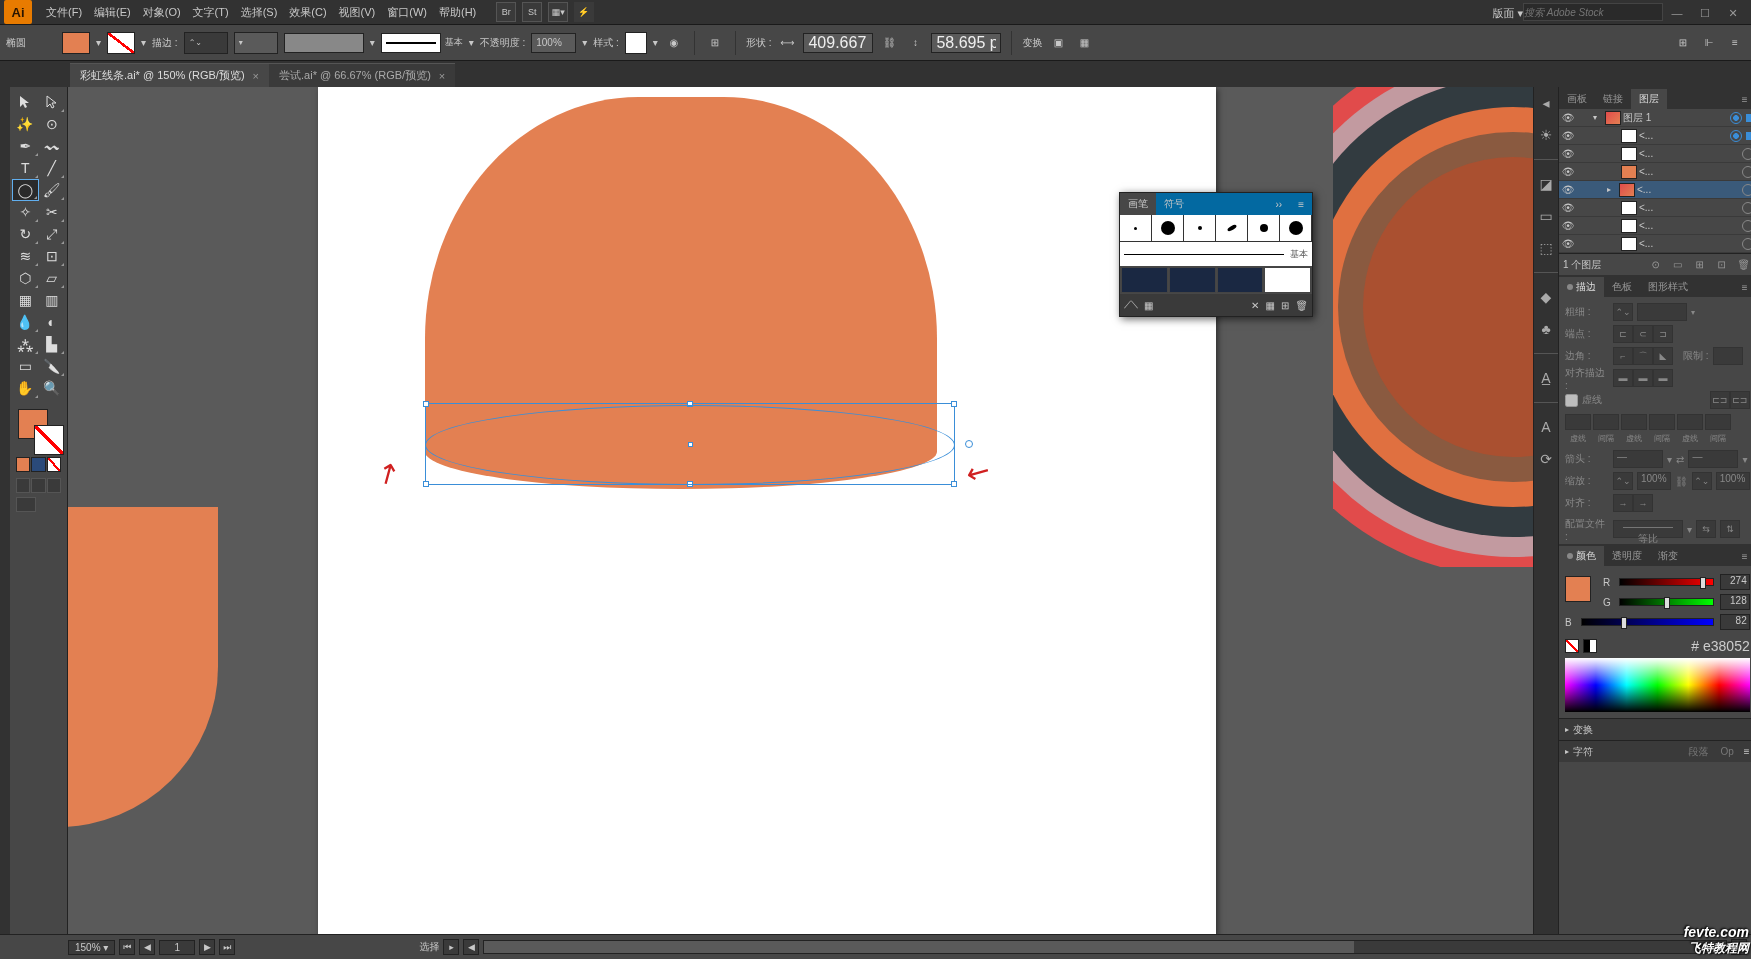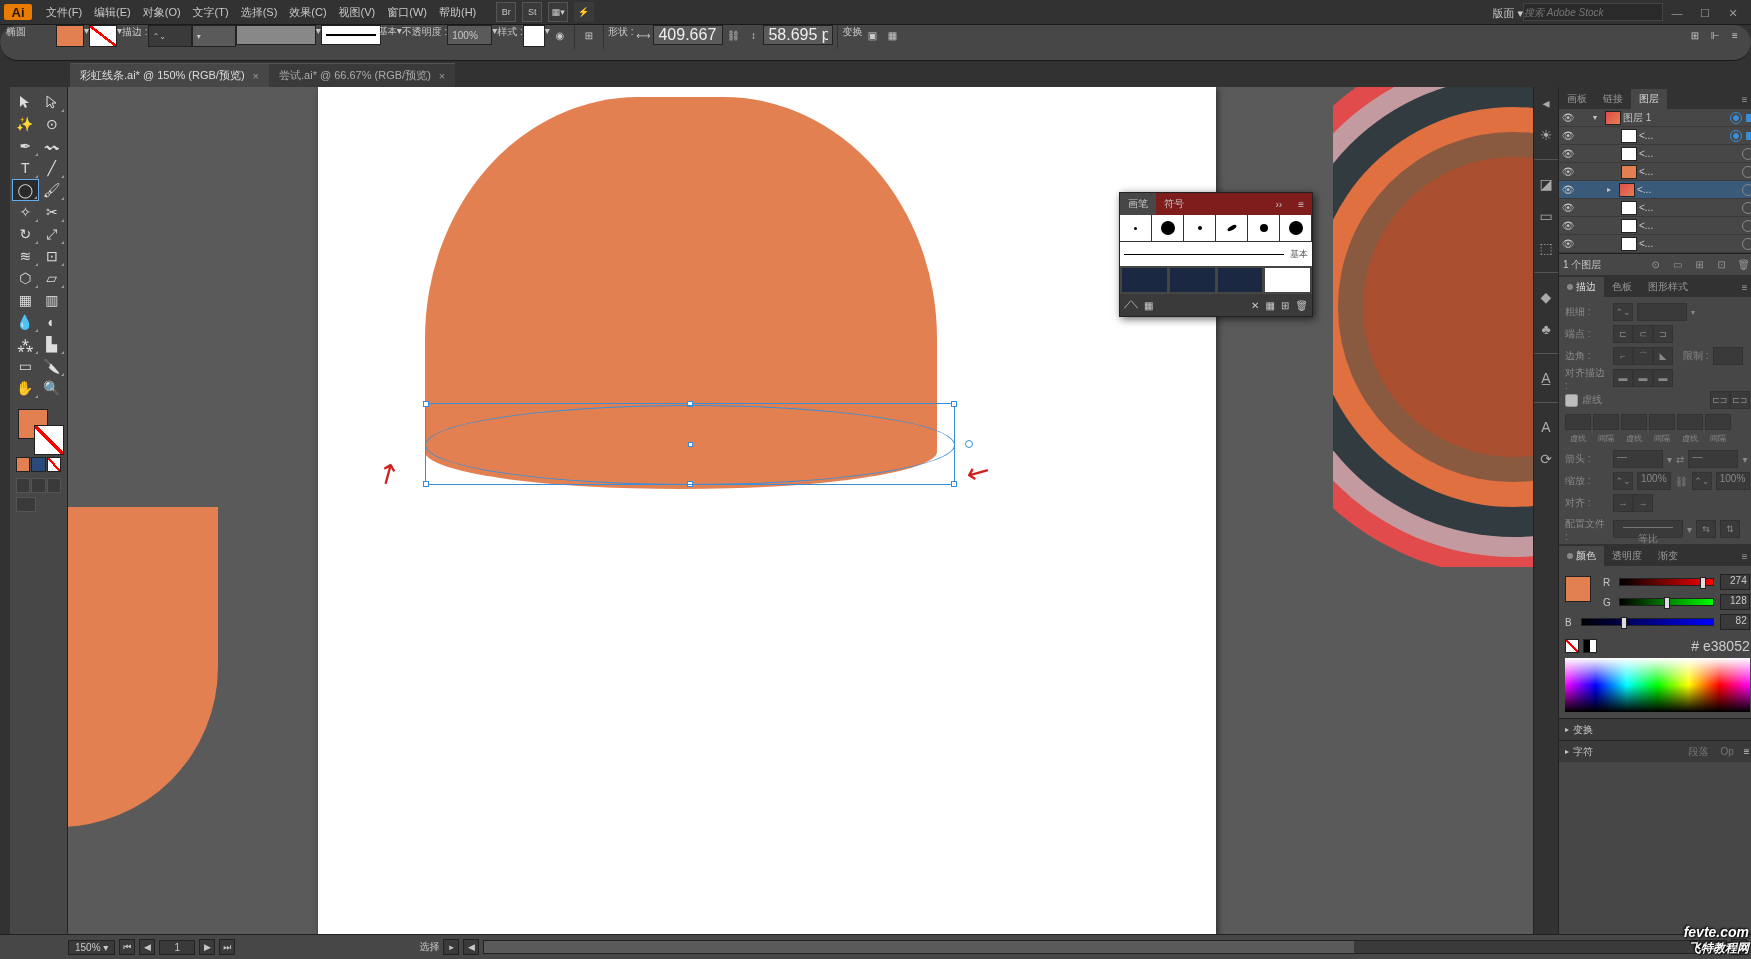--- a/index.html
+++ b/index.html
@@ -1,28 +1,28 @@
 <!DOCTYPE html>
 <html><head>
 <meta charset="utf-8">
 <style>
 * { box-sizing: border-box; margin: 0; padding: 0; font-family: "Microsoft YaHei", Arial, sans-serif; user-select: none; }
 body { background: #323232; color: #c8c8c8; font-size: 11px; overflow: hidden; width: 1751px; height: 959px; }
 
 
 .menubar { height: 25px; background: #323232; display: flex; align-items: center; padding: 0 4px; border-bottom: 1px solid #1a1a1a; }
-.menubar .logo { width: 28px; height: 16px; background: #e87b00; color: #2a1500; display: flex; align-items: center; justify-content: center; font-weight: bold; font-size: 13px; border-radius: 2px; margin-right: 8px; }
+.menubar .logo { width: 28px; height: 24px; background: #e87b00; color: #2a1500; display: flex; align-items: center; justify-content: center; font-weight: bold; font-size: 13px; border-radius: 2px; margin-right: 8px; }
 .menubar .menu-item { padding: 0 6px; height: 25px; display: flex; align-items: center; cursor: pointer; }
 .menubar .right { margin-left: auto; display: flex; align-items: flex-end; gap: 0; }
 .menubar .icon-btn { width: 20px; height: 20px; display:flex;align-items:center;justify-content:center;border:1px solid #555;background:#3a3a3a;font-size:9px; }
 .menubar .search { background:#2a2a2a; border:1px solid #444; padding:2px 0; color:#888; font-style:italic; width:140px; height:18px; font-size:10px; }
 .menubar .winbtn { width:28px; height:16px; display:flex;align-items:center;justify-content:center;color:#999; }
 
 
-.controlbar { height: 36px; background: #474747; display:flex; padding:0 6px; border-bottom:1px solid #1a1a1a; font-size:10px;border-radius:18px;}
+.controlbar { height: 36px; background: #474747; display:flex; align-items:center; padding:0 6px; gap:6px; border-bottom:1px solid #1a1a1a; font-size:10px;}
 .controlbar .lbl { color:#c8c8c8; }
 .controlbar .swatch { width:28px;height:22px;border:1px solid #222;display:flex;align-items:center;justify-content:center; }
 .controlbar .fill-sw { background:#e38052; }
 .controlbar .stroke-sw { background:#fff; position:relative; }
 .controlbar .stroke-sw::after{content:"";position:absolute;left:0;top:0;right:0;bottom:0;background:linear-gradient(to top right, transparent 46%, red 46%, red 54%, transparent 54%);}
 .controlbar .dd { background:#3a3a3a;border:1px solid #222;height:22px;display:flex;align-items:center;padding:0 4px;gap:2px; }
 .controlbar .dd .arr{font-size:8px;}
 .controlbar .num-input{background:#5a5a5a;border:1px solid #222;color:#eee;height:20px;padding:0 4px;width:70px;font-size:16px;}
 .controlbar .spacer{flex:1;}
 .controlbar .small-icon{width:20px;height:20px;display:flex;align-items:center;justify-content:center;border:1px solid transparent;}
@@ -72,21 +72,21 @@
 .ring{position:absolute;border-radius:50%;right:-250px;top:-50px;}
 .r1{width:540px;height:540px;background:#e14b4b;}
 .r2{width:500px;height:500px;background:#c29aa0;right:-230px;top:-30px;}
 .r3{width:460px;height:460px;background:#323b40;right:-210px;top:-10px;}
 .r4{width:400px;height:400px;background:#e07040;right:-180px;top:20px;}
 .r5{width:350px;height:350px;background:#8a5a40;right:-155px;top:45px;}
 .r6{width:300px;height:300px;background:#aa5030;right:-130px;top:70px;}
 
 
 .brush-panel{position:absolute;right:220px;top:105px;width:194px;background:#474747;border:1px solid #222;box-shadow:2px 2px 8px rgba(0,0,0,0.6);z-index:10;}
-.brush-panel .tabs{display:flex;background:#7f1d1d;height:22px;align-items:center;}
+.brush-panel .tabs{display:flex;background:#0369a1;height:22px;align-items:center;}
 .brush-panel .ptab{padding:0 8px;height:22px;display:flex;align-items:center;font-size:10px;}
 .brush-panel .ptab.active{background:#474747;}
 .brush-panel .grow{flex:1;}
 .brush-panel .row{display:flex;border-bottom:1px solid #333;}
 .brush-panel .cell{flex:1;height:26px;border-right:1px solid #333;background:#fff;display:flex;align-items:center;justify-content:center;}
 .brush-panel .cell .dot{width:6px;height:6px;background:#000;border-radius:50%;}
 .brush-panel .cell .dot.big{width:14px;height:14px;}
 .brush-panel .basic-row{height:24px;background:#fff;display:flex;align-items:center;padding:0 4px;font-size:9px;color:#555;justify-content:flex-end;}
 .brush-panel .basic-row .ln{flex:1;height:1px;background:#000;margin-right:6px;}
 .brush-panel .thumb-row{height:28px;display:flex;gap:1px;padding:1px;}

